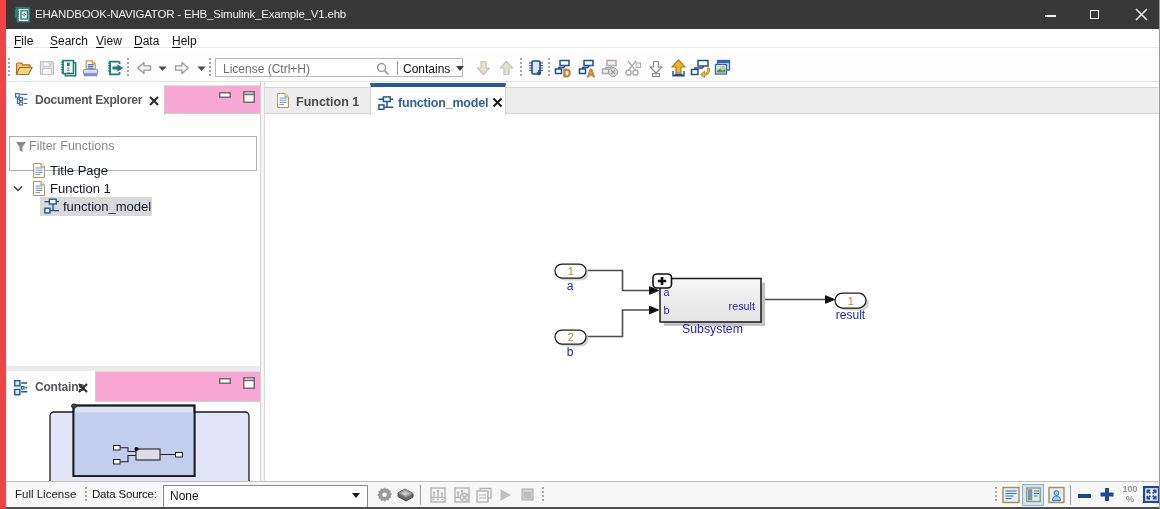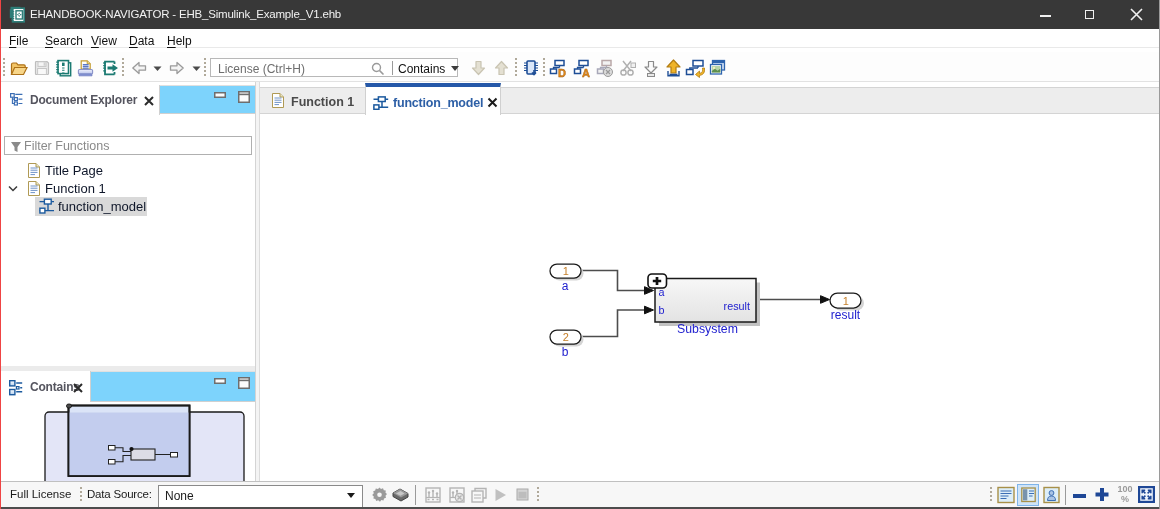--- a/index.html
+++ b/index.html
@@ -1,18 +1,18 @@
 <!DOCTYPE html>
 <html><head>
 <meta charset="utf-8">
 <style>
 * { margin:0; padding:0; box-sizing:border-box; }
 body { font-family:"Liberation Sans", sans-serif; }
 .win { position:relative; width:1160px; height:509px; background:#fff; overflow:hidden;
-       border-left:1px solid #ef4444; border-right:1px solid #9a9a9a; }
+       border-left:6px solid #ef4444; border-right:1px solid #9a9a9a; }
 .abs { position:absolute; }
 
 
 .titlebar { position:absolute; left:-1px; top:0; width:1162px; height:29px; background:#383838; }
 .title-text { position:absolute; left:30px; top:8px; color:#f2f2f2; font-size:11.5px; letter-spacing:-0.2px; }
 .tb-min { position:absolute; left:1040px; top:15px; width:11px; height:1.6px; background:#f0f0f0; }
 .tb-max { position:absolute; left:1085px; top:10px; width:9px; height:9px; border:1.5px solid #f0f0f0; }
 .tb-close { position:absolute; left:1130px; top:8px; width:13px; height:13px; }
 
 
@@ -27,27 +27,27 @@
 .searchbox { position:absolute; left:209px; top:6px; width:248px; height:19px; border:1px solid #b8b8b8; background:#fff; }
 .searchbox .ph { position:absolute; left:7px; top:3px; font-size:12px; color:#6e6e6e; }
 .searchbox .divider { position:absolute; left:181px; top:2px; width:1px; height:14px; background:#9a9a9a; }
 .searchbox .contains { position:absolute; left:187px; top:3px; font-size:12px; color:#111; }
 .searchbox .arrow { position:absolute; left:240px; top:7px; width:0; height:0;
   border-left:4px solid transparent; border-right:4px solid transparent; border-top:5px solid #3c3c3c; }
 
 
 .main { position:absolute; left:0; top:82px; width:1160px; height:399px; background:#f0f0f0; }
 .leftpanel { position:absolute; left:0; top:0; width:254px; height:399px; background:#fff; }
-.tabstrip { position:absolute; left:0; width:254px; height:30px; background:#7dd3fc; border-bottom:1px solid #d0d0d0; border-top:1px solid #e0e0e0;}
+.tabstrip { position:absolute; left:0; width:254px; height:30px; background:#f9a8d4; border-bottom:1px solid #d0d0d0; border-top:1px solid #e0e0e0;}
 .tab-active { position:absolute; left:0; top:-1px; background:#fff; border-right:1px solid #d0d0d0; }
 .paneltab-text { font-size:12px; color:#55555f; font-weight:bold; letter-spacing:-0.2px; }
 
 .fvheader { position:absolute; left:0; top:32px; width:254px; height:20px; }
 .fvheader b { position:absolute; left:7px; top:2px; font-size:11.5px; color:#000; }
-.filterbox { position:absolute; left:3px; top:54px; width:248px; height:19px; border:1px solid #b0b0b0; background:#fff; }
+.filterbox { position:absolute; left:3px; top:54px; width:248px; height:35px; border:1px solid #b0b0b0; background:#fff; }
 .filterbox .ph { position:absolute; left:19px; top:2px; font-size:12.5px; color:#8a8a8a; }
 
 .treerow { position:absolute; left:0; width:254px; height:18px; font-size:13px; color:#0f172a; }
 
 
 .editor { position:absolute; left:259px; top:0; width:901px; height:399px; background:#fff; }
 .edittabs { position:absolute; left:0; top:5px; width:901px; height:27px; background:#ededed; border:1px solid #d4d4d4; }
 .etab1 { position:absolute; left:-1px; top:0px; width:106px; height:25px; background:#ededed; border-right:1px solid #c8c8c8; }
 .etab2 { position:absolute; left:104px; top:-5px; width:136px; height:32px; background:#fff; border-top:4px solid #2558a8; border-right:1px solid #d0d0d0; border-left:1px solid #d0d0d0;}
 .canvas { position:absolute; left:0; top:33px; width:901px; height:366px; background:#fff; }

